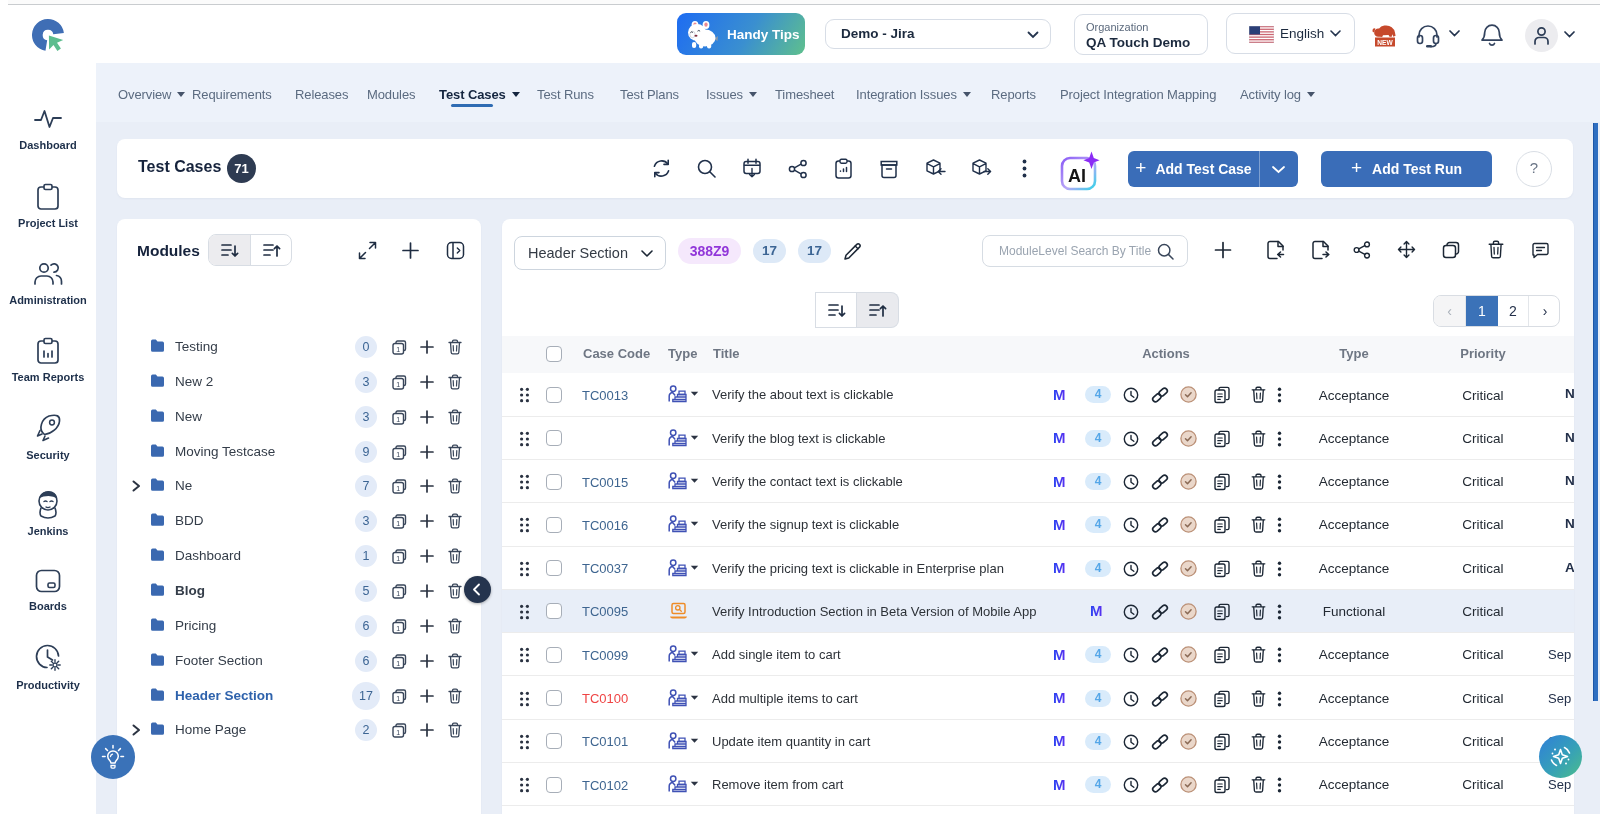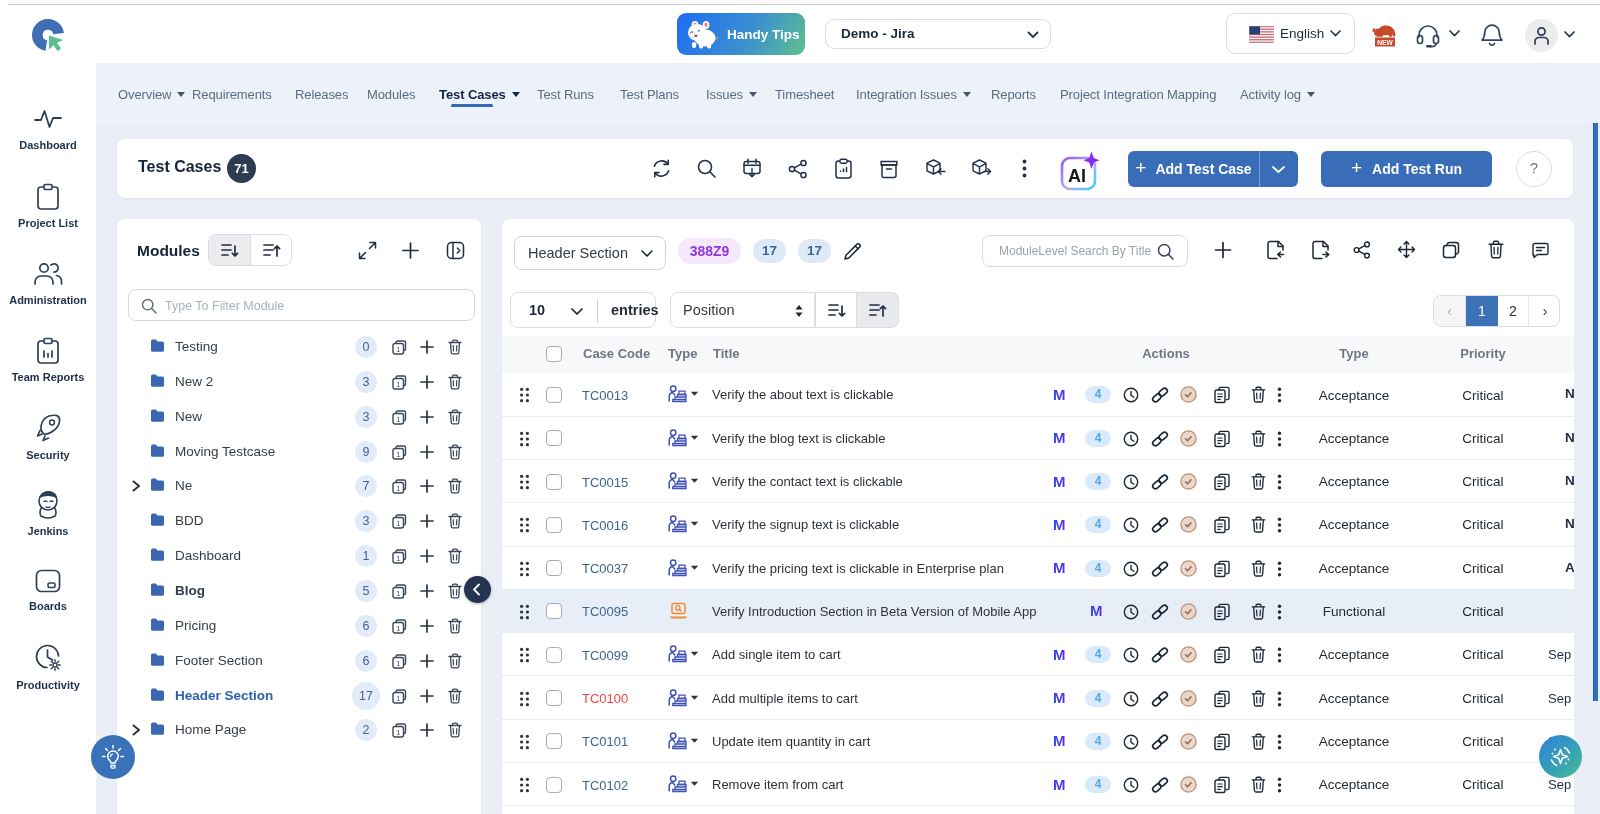--- a/index.html
+++ b/index.html
@@ -61,20 +61,24 @@
     <div class="abs" style="left:50px;top:14px;font-size:13.5px;font-weight:bold;color:#fff;white-space:nowrap;">Handy Tips</div>
   </div>
 
   <div class="abs" style="left:817px;top:19px;width:226px;height:30px;border:1px solid #d7dde6;border-radius:9px;background:#fff;">
     <div class="abs" style="left:15px;top:6px;font-size:13.5px;font-weight:bold;color:#1c2a3e;">Demo - Jira</div>
     <svg class="abs" style="right:11px;top:11px" width="12" height="8" viewBox="0 0 12 8">
         <path d="M1.5 1.5 L6 6 L10.5 1.5" stroke="#24344e" stroke-width="1.8" fill="none" stroke-linecap="round"></path>
       </svg>
   </div>
 
+  <div class="abs" style="left:1066px;top:14px;width:134px;height:41px;border:1px solid #d7dde6;border-radius:9px;background:#fff;">
+    <div class="abs" style="left:11px;top:6px;font-size:11px;color:#5c6a7d;">Organization</div>
+    <div class="abs" style="left:11px;top:20px;font-size:13.5px;font-weight:bold;color:#1c2a3e;">QA Touch Demo</div>
+  </div>
 
   <div class="abs" style="left:1218px;top:13px;width:129px;height:41px;border:1px solid #d7dde6;border-radius:9px;background:#fff;">
     <svg class="abs" style="left:22px;top:12px" width="25" height="17" viewBox="0 0 25 17">
       <rect width="25" height="17" fill="#fff"></rect>
       <g fill="#cc6672">
           <rect y="0" width="25" height="1.31"></rect>
           <rect y="2.62" width="25" height="1.31"></rect>
           <rect y="5.23" width="25" height="1.31"></rect>
           <rect y="7.85" width="25" height="1.31"></rect>
           <rect y="10.46" width="25" height="1.31"></rect>
@@ -306,27 +310,20 @@
   </svg>
   <svg class="abs" style="left:285px;top:23px" width="17" height="17" viewBox="0 0 17 17">
       <path d="M8.5 1 v15 M1 8.5 h15" stroke="#1f2d42" stroke-width="1.7" stroke-linecap="round"></path>
     </svg>
   <svg class="abs" style="left:329px;top:22px" width="19" height="19" viewBox="0 0 19 19">
     <rect x="1.5" y="1.5" width="16" height="16" rx="4" stroke="#1f2d42" stroke-width="1.5" fill="none"></rect>
     <path d="M7 1.5 v16" stroke="#1f2d42" stroke-width="1.5"></path>
     <path d="M11.3 7 l2.5 2.5 -2.5 2.5" stroke="#1f2d42" stroke-width="1.4" fill="none" stroke-linecap="round" stroke-linejoin="round"></path>
   </svg>
 
-  <div class="abs" style="left:11px;top:70px;width:347px;height:32px;border:1px solid #d3d9e0;border-radius:8px;background:#fff;">
-    <svg class="abs" style="left:12px;top:8px" width="16" height="16" viewBox="0 0 16 16">
-        <circle cx="6.7" cy="6.7" r="5.2" stroke="#5a6878" stroke-width="1.4" fill="none"></circle>
-        <path d="M10.6 10.6 L15 15" stroke="#5a6878" stroke-width="1.4" stroke-linecap="round"></path>
-      </svg>
-    <div class="abs" style="left:36px;top:9px;font-size:12.5px;color:#a9b2bd;">Type To Filter Module</div>
-  </div>
   <div id="modrows">
 <div class="abs" style="left:0;top:111.0px;width:364px;height:34px;">
 
   <svg class="abs" style="left:33px;top:9px" width="15" height="13" viewBox="0 0 15 13">
           <path d="M1 2.2 a1.6 1.6 0 0 1 1.6 -1.6 h3.2 l1.7 2 h4.9 a1.6 1.6 0 0 1 1.6 1.6 v7 a1.6 1.6 0 0 1 -1.6 1.6 h-9.8 a1.6 1.6 0 0 1 -1.6 -1.6 Z" fill="#3a68b0"></path>
         </svg>
   <div class="abs" style="left:58px;top:9px;font-size:13.5px;color:#343d49;font-weight:normal;">Testing</div>
   <div class="abs" style="left:238px;top:6px;width:22px;height:22px;border-radius:50%;background:#e3ebf8;color:#3c6594;font-size:12.5px;text-align:center;line-height:22px;">0</div>
   <svg class="abs" style="left:275px;top:10px" width="15" height="15" viewBox="0 0 15 15">
           <rect x="1" y="3.5" width="10.5" height="10.5" rx="2" stroke="#39465a" stroke-width="1.4" fill="none"></rect>
@@ -632,35 +629,20 @@
     </svg>
 <svg class="abs" style="left:986px;top:21px" width="16" height="19" viewBox="0 0 16 19">
       <path d="M1.2 4.2 h13.6 M5.4 4.2 v-1.4 a1.5 1.5 0 0 1 1.5-1.5 h2.2 a1.5 1.5 0 0 1 1.5 1.5 v1.4 M2.9 4.2 l0.7 12 a1.7 1.7 0 0 0 1.7 1.6 h5.4 a1.7 1.7 0 0 0 1.7-1.6 l0.7-12" stroke="#1c2735" stroke-width="1.4" fill="none" stroke-linecap="round" stroke-linejoin="round"></path>
       <path d="M6 7.5 l0.3 6.5 M10 7.5 l-0.3 6.5" stroke="#1c2735" stroke-width="1.3" fill="none" stroke-linecap="round" stroke-linejoin="round"></path>
     </svg>
 <svg class="abs" style="left:1029px;top:23px" width="19" height="17" viewBox="0 0 19 17">
       <path d="M2 13 v-10 a1.5 1.5 0 0 1 1.5 -1.5 h12 a1.5 1.5 0 0 1 1.5 1.5 v8 a1.5 1.5 0 0 1 -1.5 1.5 h-9 l-3.5 3 v-2.5 Z" stroke="#1c2735" stroke-width="1.4" fill="none" stroke-linecap="round" stroke-linejoin="round"></path>
       <path d="M5.5 5.5 h8 M5.5 8.5 h5" stroke="#1c2735" stroke-width="1.3" fill="none" stroke-linecap="round" stroke-linejoin="round"></path>
     </svg>
 
-  <div class="abs" style="left:8px;top:73px;width:146px;height:36px;border:1px solid #d8dde4;border-radius:8px;background:#fff;">
-    <div class="abs" style="left:18px;top:9px;font-size:14.5px;font-weight:bold;color:#1f2a38;">10</div>
-    <svg class="abs" style="left:60px;top:15px" width="12" height="8" viewBox="0 0 12 8">
-        <path d="M1 1 L6 6 L11 1" stroke="#1c2735" stroke-width="1.7" fill="none" stroke-linecap="round" stroke-linejoin="round"></path>
-      </svg>
-    <div class="abs" style="left:86px;top:6px;width:1px;height:24px;background:#c9cfd7;"></div>
-    <div class="abs" style="left:100px;top:9px;font-size:14.5px;font-weight:bold;color:#1f2a38;">entries</div>
-  </div>
-  <div class="abs" style="left:168px;top:73px;width:145px;height:36px;border:1px solid #d8dde4;border-radius:8px 0 0 8px;background:#fff;">
-    <div class="abs" style="left:12px;top:9px;font-size:14.5px;color:#343b45;">Position</div>
-    <svg class="abs" style="right:10px;top:11px" width="10" height="14" viewBox="0 0 10 14">
-        <path d="M5 1 L8.6 5.4 H1.4 Z" fill="#1f2a38"></path>
-        <path d="M5 13 L1.4 8.6 H8.6 Z" fill="#1f2a38"></path>
-      </svg>
-  </div>
   <div class="abs" style="left:313px;top:73px;width:42px;height:36px;border:1px solid #d8dde4;border-left:1px solid #d8dde4;background:#fff;">
     <svg class="abs" style="left:12px;top:10px" width="18" height="16" viewBox="0 0 18 16">
         <path d="M1 2 h9 M1 7 h9 M1 12 h6" stroke="#1f2d42" stroke-width="1.7" fill="none" stroke-linecap="round" stroke-linejoin="round"></path>
         <path d="M14 3 v10 M11.4 10.4 L14 13 L16.6 10.4" stroke="#1f2d42" stroke-width="1.7" fill="none" stroke-linecap="round" stroke-linejoin="round"></path>
       </svg>
   </div>
   <div class="abs" style="left:355px;top:73px;width:42px;height:36px;border:1px solid #d8dde4;border-left:none;border-radius:0 8px 8px 0;background:#e9eaee;">
     <svg class="abs" style="left:12px;top:10px" width="18" height="16" viewBox="0 0 18 16">
         <path d="M1 2 h9 M1 7 h9 M1 12 h6" stroke="#1f2d42" stroke-width="1.7" fill="none" stroke-linecap="round" stroke-linejoin="round"></path>
         <path d="M14 13 v-10 M11.4 5.6 L14 3 L16.6 5.6" stroke="#1f2d42" stroke-width="1.7" fill="none" stroke-linecap="round" stroke-linejoin="round"></path>

